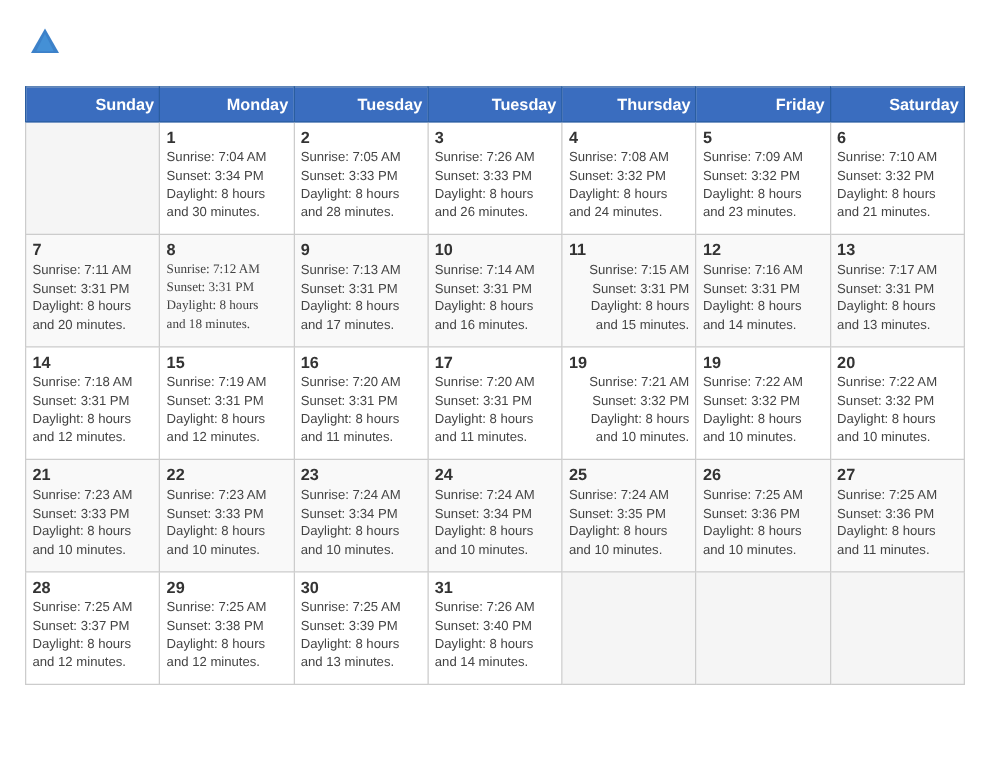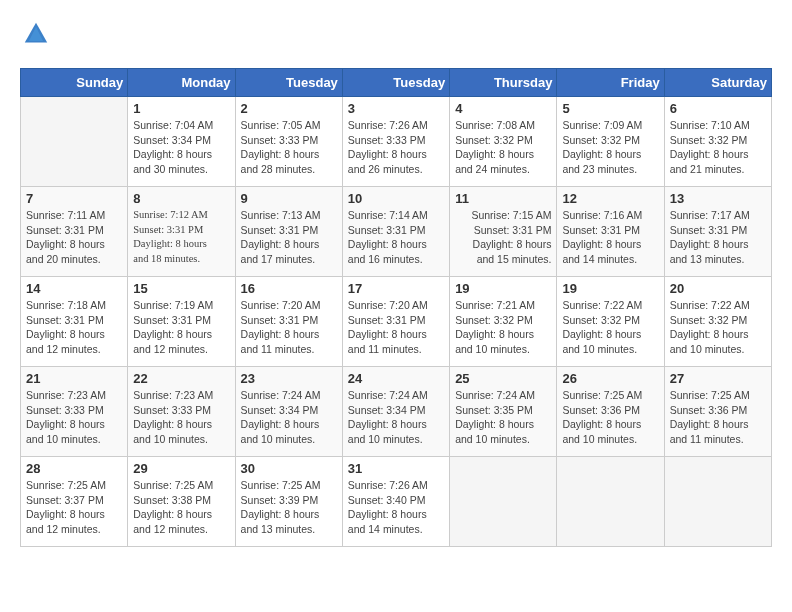--- a/index.html
+++ b/index.html
@@ -242,21 +242,21 @@
         </td>
         <td>
           <span class="day-num">17</span>
           <div class="day-info" style="white-space: pre-line;">Sunrise: 7:20 AM
 Sunset: 3:31 PM
 Daylight: 8 hours
 and 11 minutes.</div>
         </td>
         <td>
           <span class="day-num">19</span>
-          <div class="day-info" style="white-space: pre-line;">Sunrise: 7:21 AM
+          <div class="day-info" style="white-space: pre-line; text-align: right;">Sunrise: 7:21 AM
 Sunset: 3:32 PM
 Daylight: 8 hours
 and 10 minutes.</div>
         </td>
         <td>
           <span class="day-num">19</span>
           <div class="day-info" style="white-space: pre-line;">Sunrise: 7:22 AM
 Sunset: 3:32 PM
 Daylight: 8 hours
 and 10 minutes.</div>

